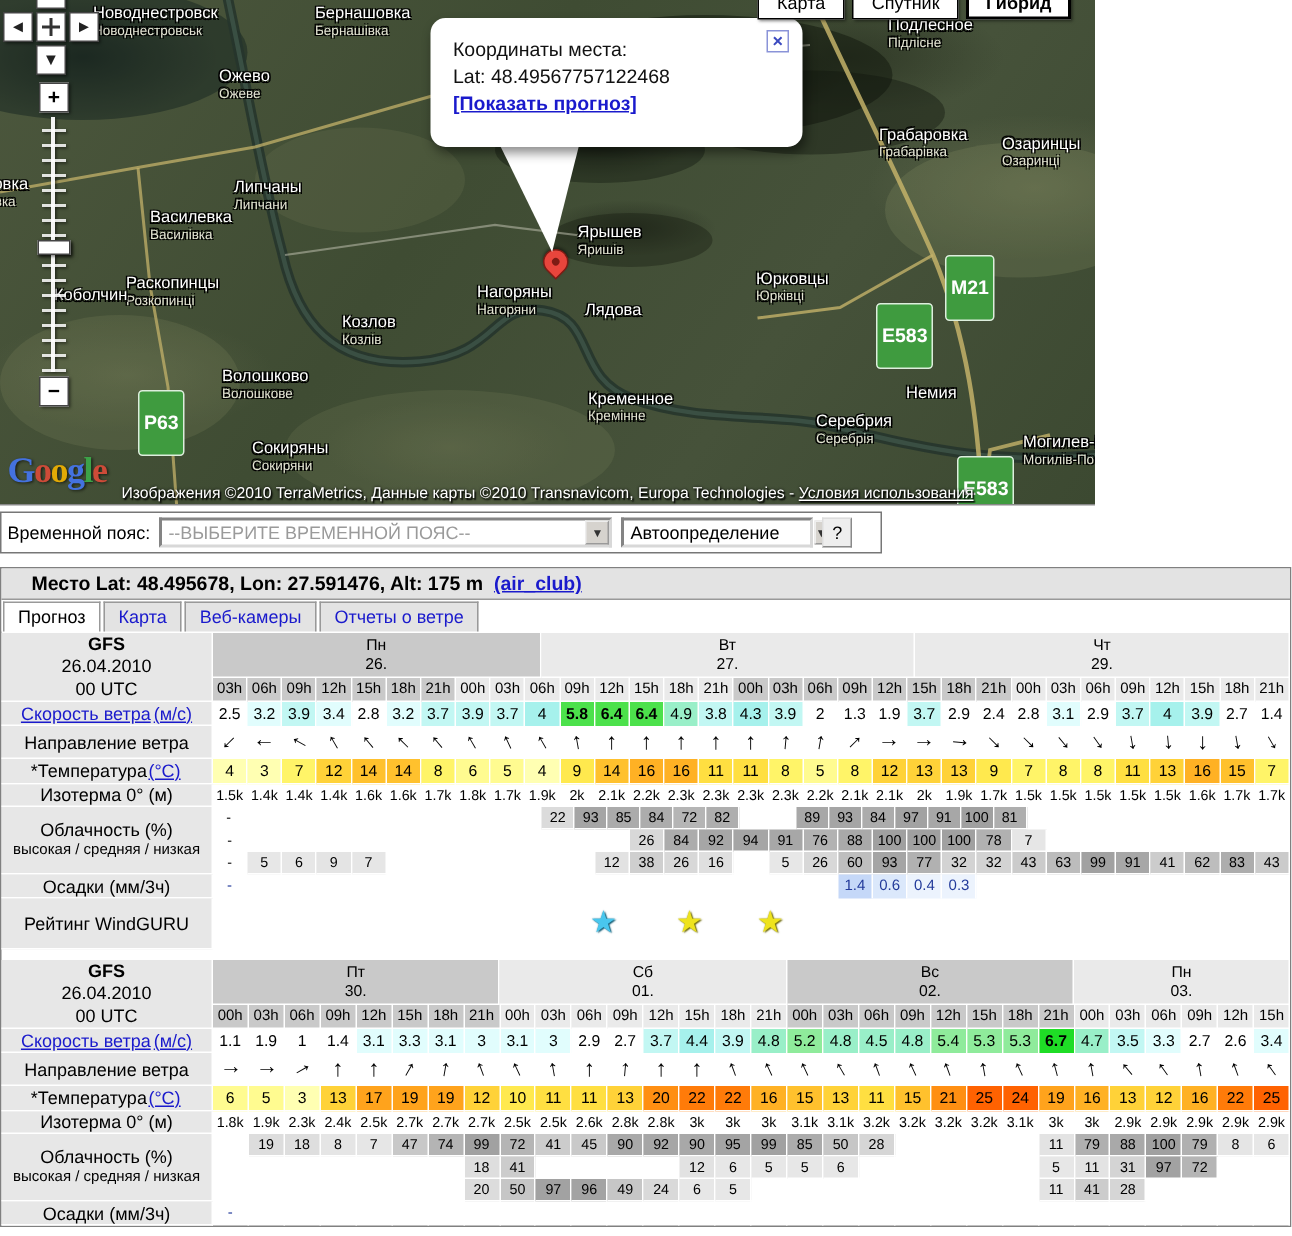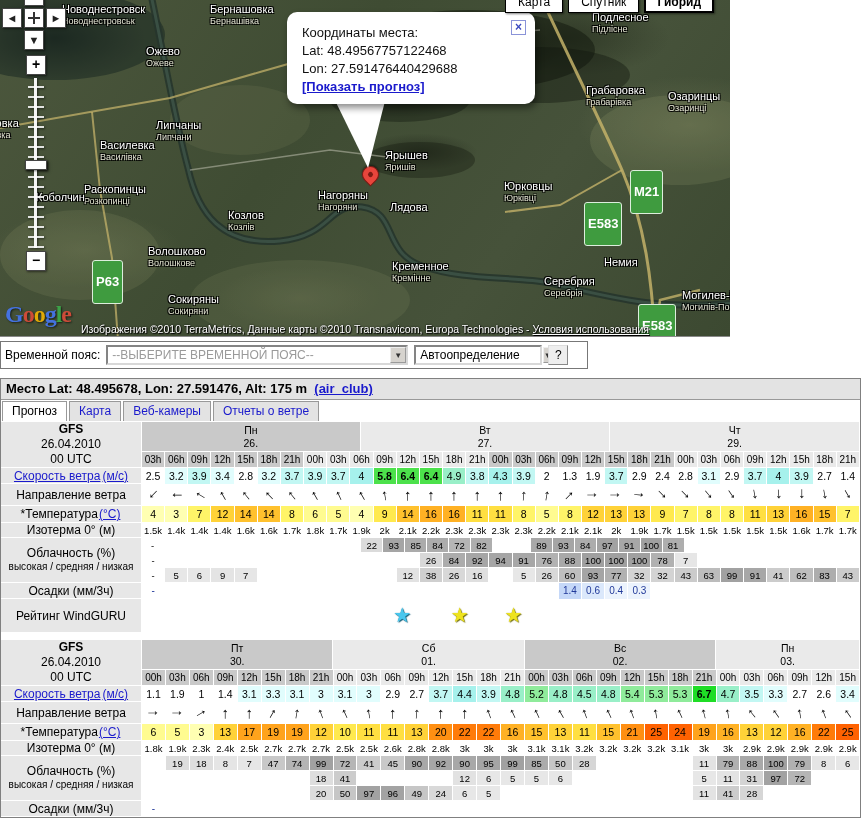--- a/index.html
+++ b/index.html
@@ -92,21 +92,21 @@
     border: 2px inset #d8d8d8; background: #fff; height: 20px; padding-left: 4px; cursor: default; }
   .fs-tz { width: 302px; color: #9a9a9a; }
   .fs-auto { width: 128px; color: #000; cursor: pointer; gap: 23px; }
   .ddbtn { width: 16px; height: 16px; background: #d6d3ce; border: 1px outset #eee; color: #333;
     font-size: 8px; line-height: 15px; text-align: center; }
   .helpbtn { width: 20px; height: 20px; background: #eee; border: 1px outset #ddd; font-size: 12px;
     cursor: pointer; font-family: "Liberation Sans", sans-serif; }
 
   
   #panel { margin-top: 9px; width: 861px; border: 1px solid #808080; background: #fff; }
-  #stationbar { background: #e3e3e3; border-bottom: 1px solid #999; padding: 2px 5px 3px;
+  #stationbar { background: #e3e3e3; border-bottom: 1px solid #999; padding: 2px 20px 3px;
     font-size: 13px; font-weight: bold; color: #000; }
   #stationbar a { color: #1a1acc; text-decoration: underline; cursor: pointer; }
   #tabs { display: flex; gap: 2px; padding: 1px 0 0 1px; background: #fff; align-items: flex-end; }
   .tab { font-size: 12px; padding: 2px 9px 3px; border: 1px solid #999; border-bottom: none;
     background: #e3e3e3; color: #1a1acc; cursor: pointer; }
   .tab-active { background: #fff; color: #000; }
 
   .ftable { width: 100%; }
   #table1 { margin-top: 1px; }
   #table2 { margin-top: 7px; }
@@ -197,21 +197,20 @@
         <div class="roadbadge" style="left: 92px; top: 260px;">P63</div>
       </div>
 
     <div class="popup-tail"></div>
     <div class="marker"></div>
 
     <div class="popup">
       <span class="popup-close">×</span>
       <div>Координаты места:</div>
       <div>Lat: 48.49567757122468</div>
-      <div>Lon: 27.591476440429688</div>
       <a class="popup-link">[Показать прогноз]</a>
     </div>
 
     <div id="maptypes">
         <div class="mtbtn">Карта</div>
         <div class="mtbtn">Спутник</div>
         <div class="mtbtn active">Гибрид</div>
       </div>
 
     <div class="pan">

